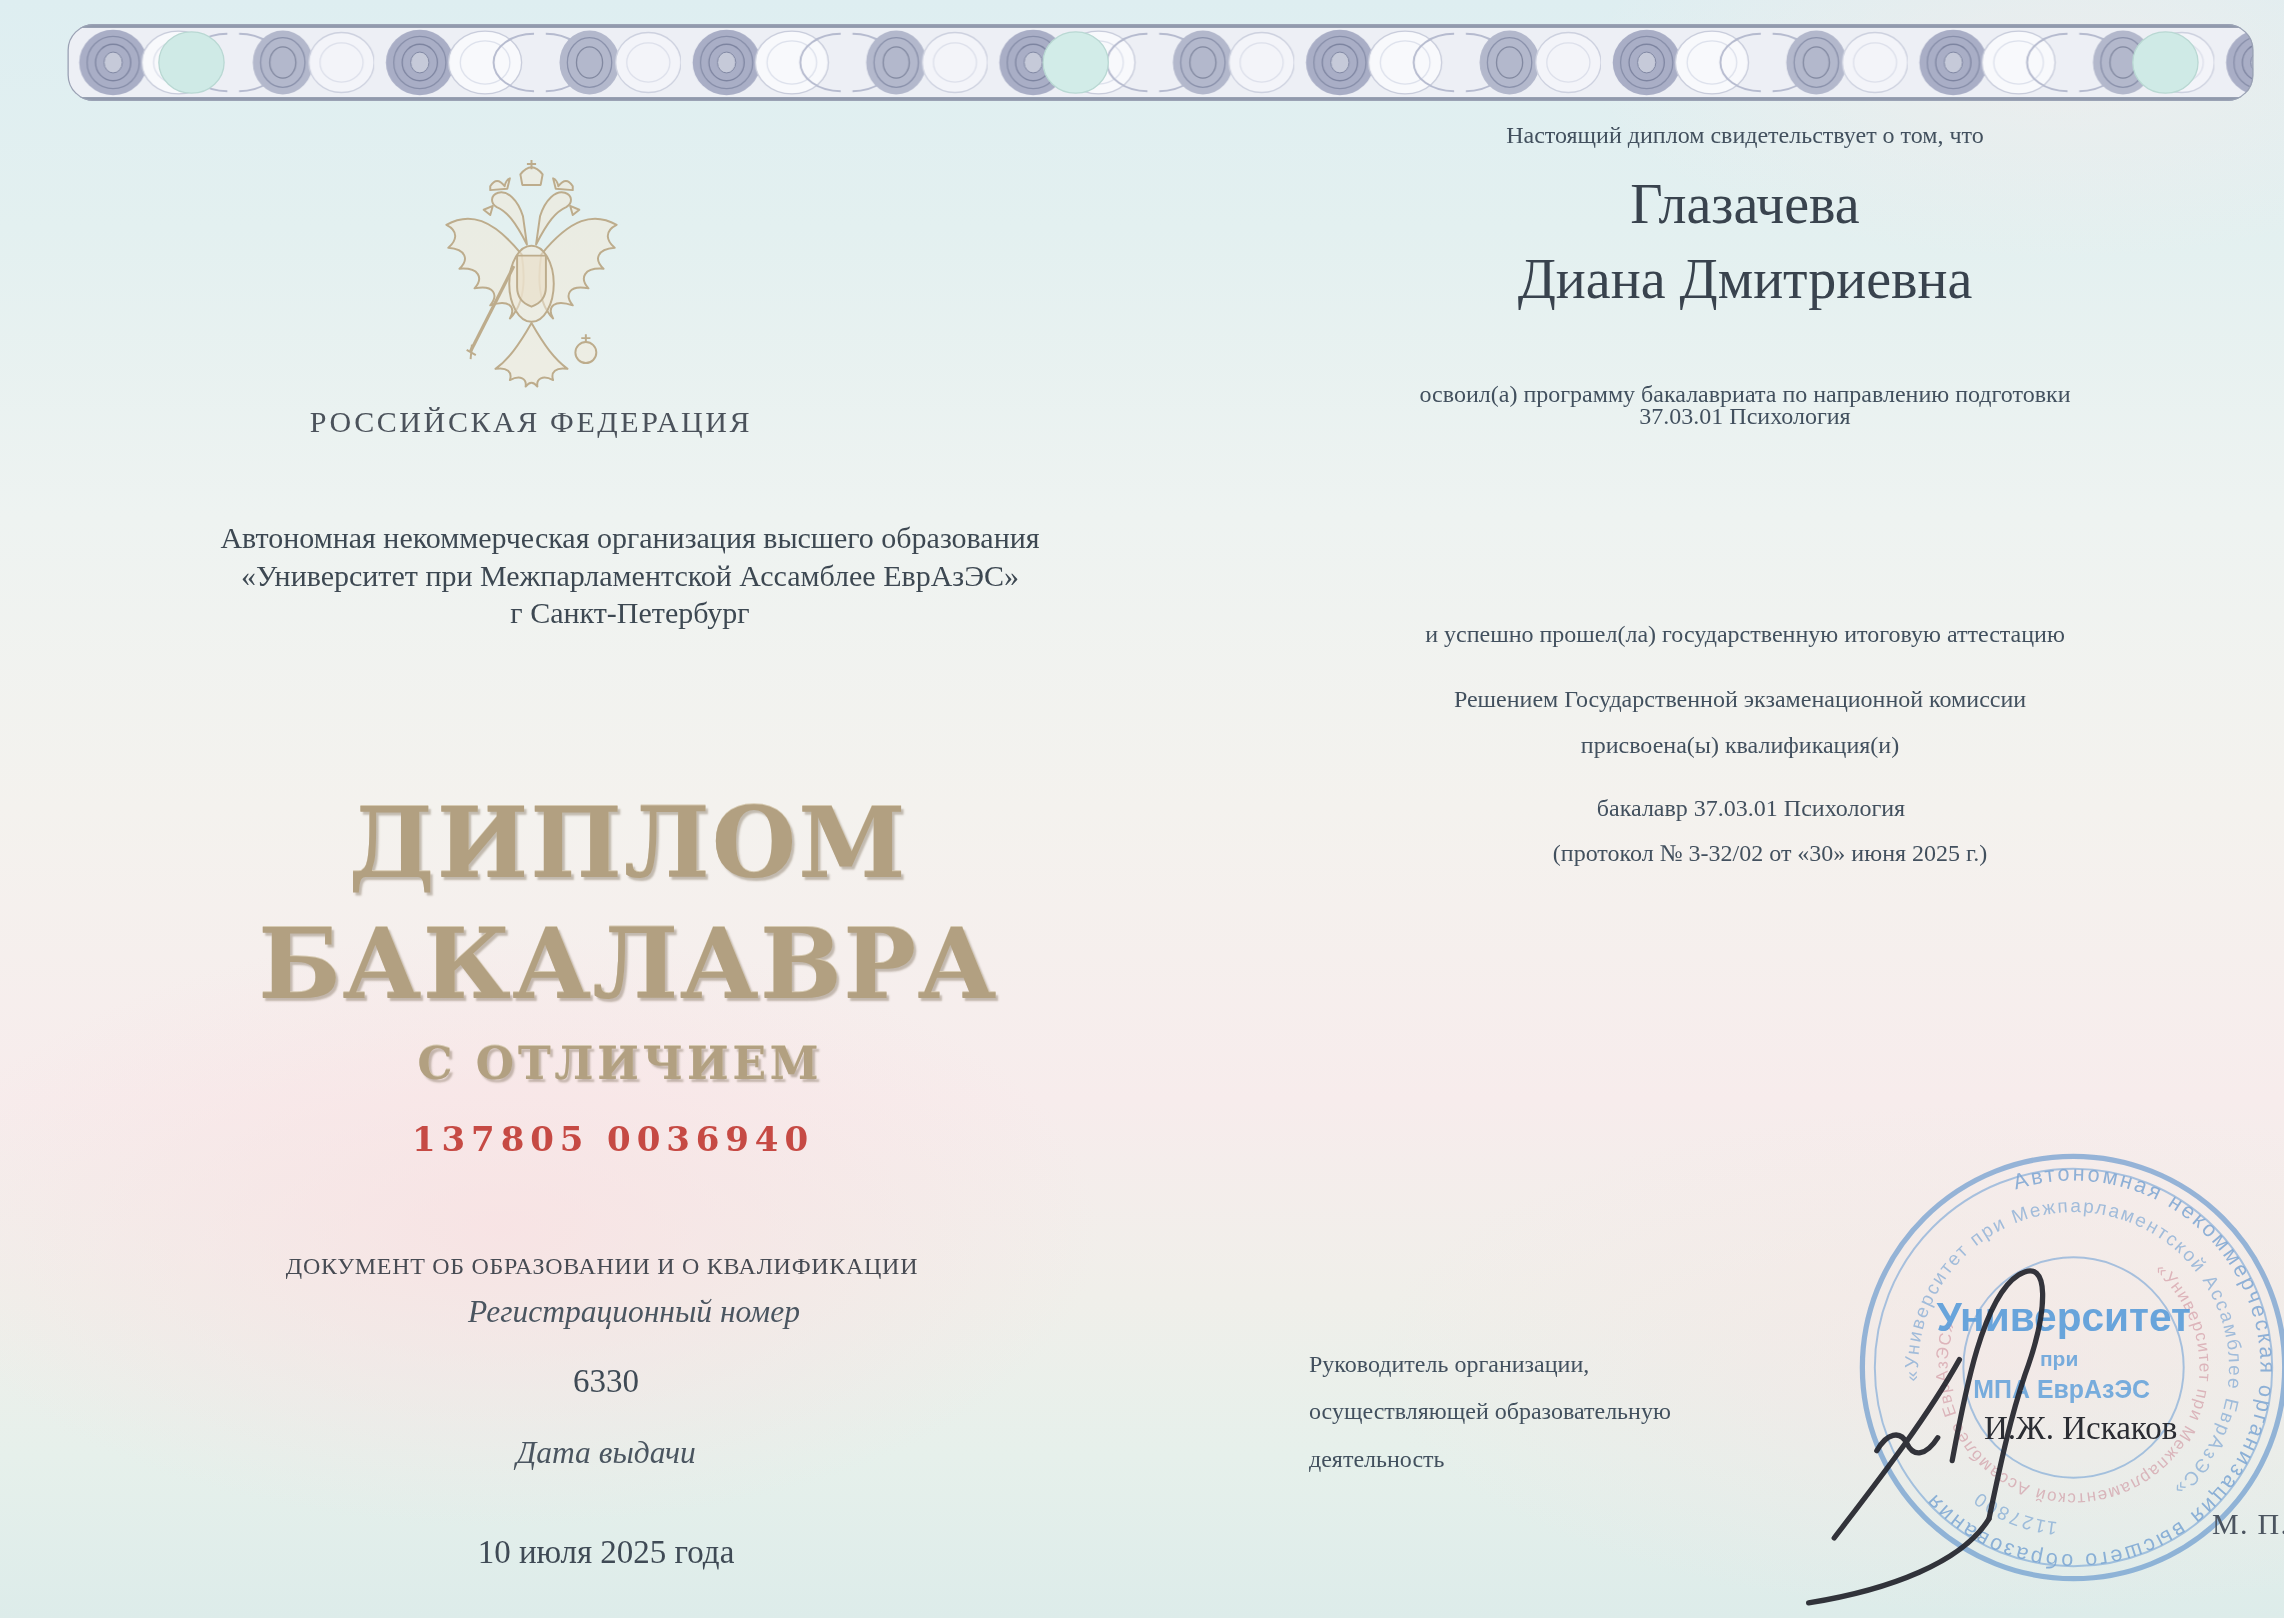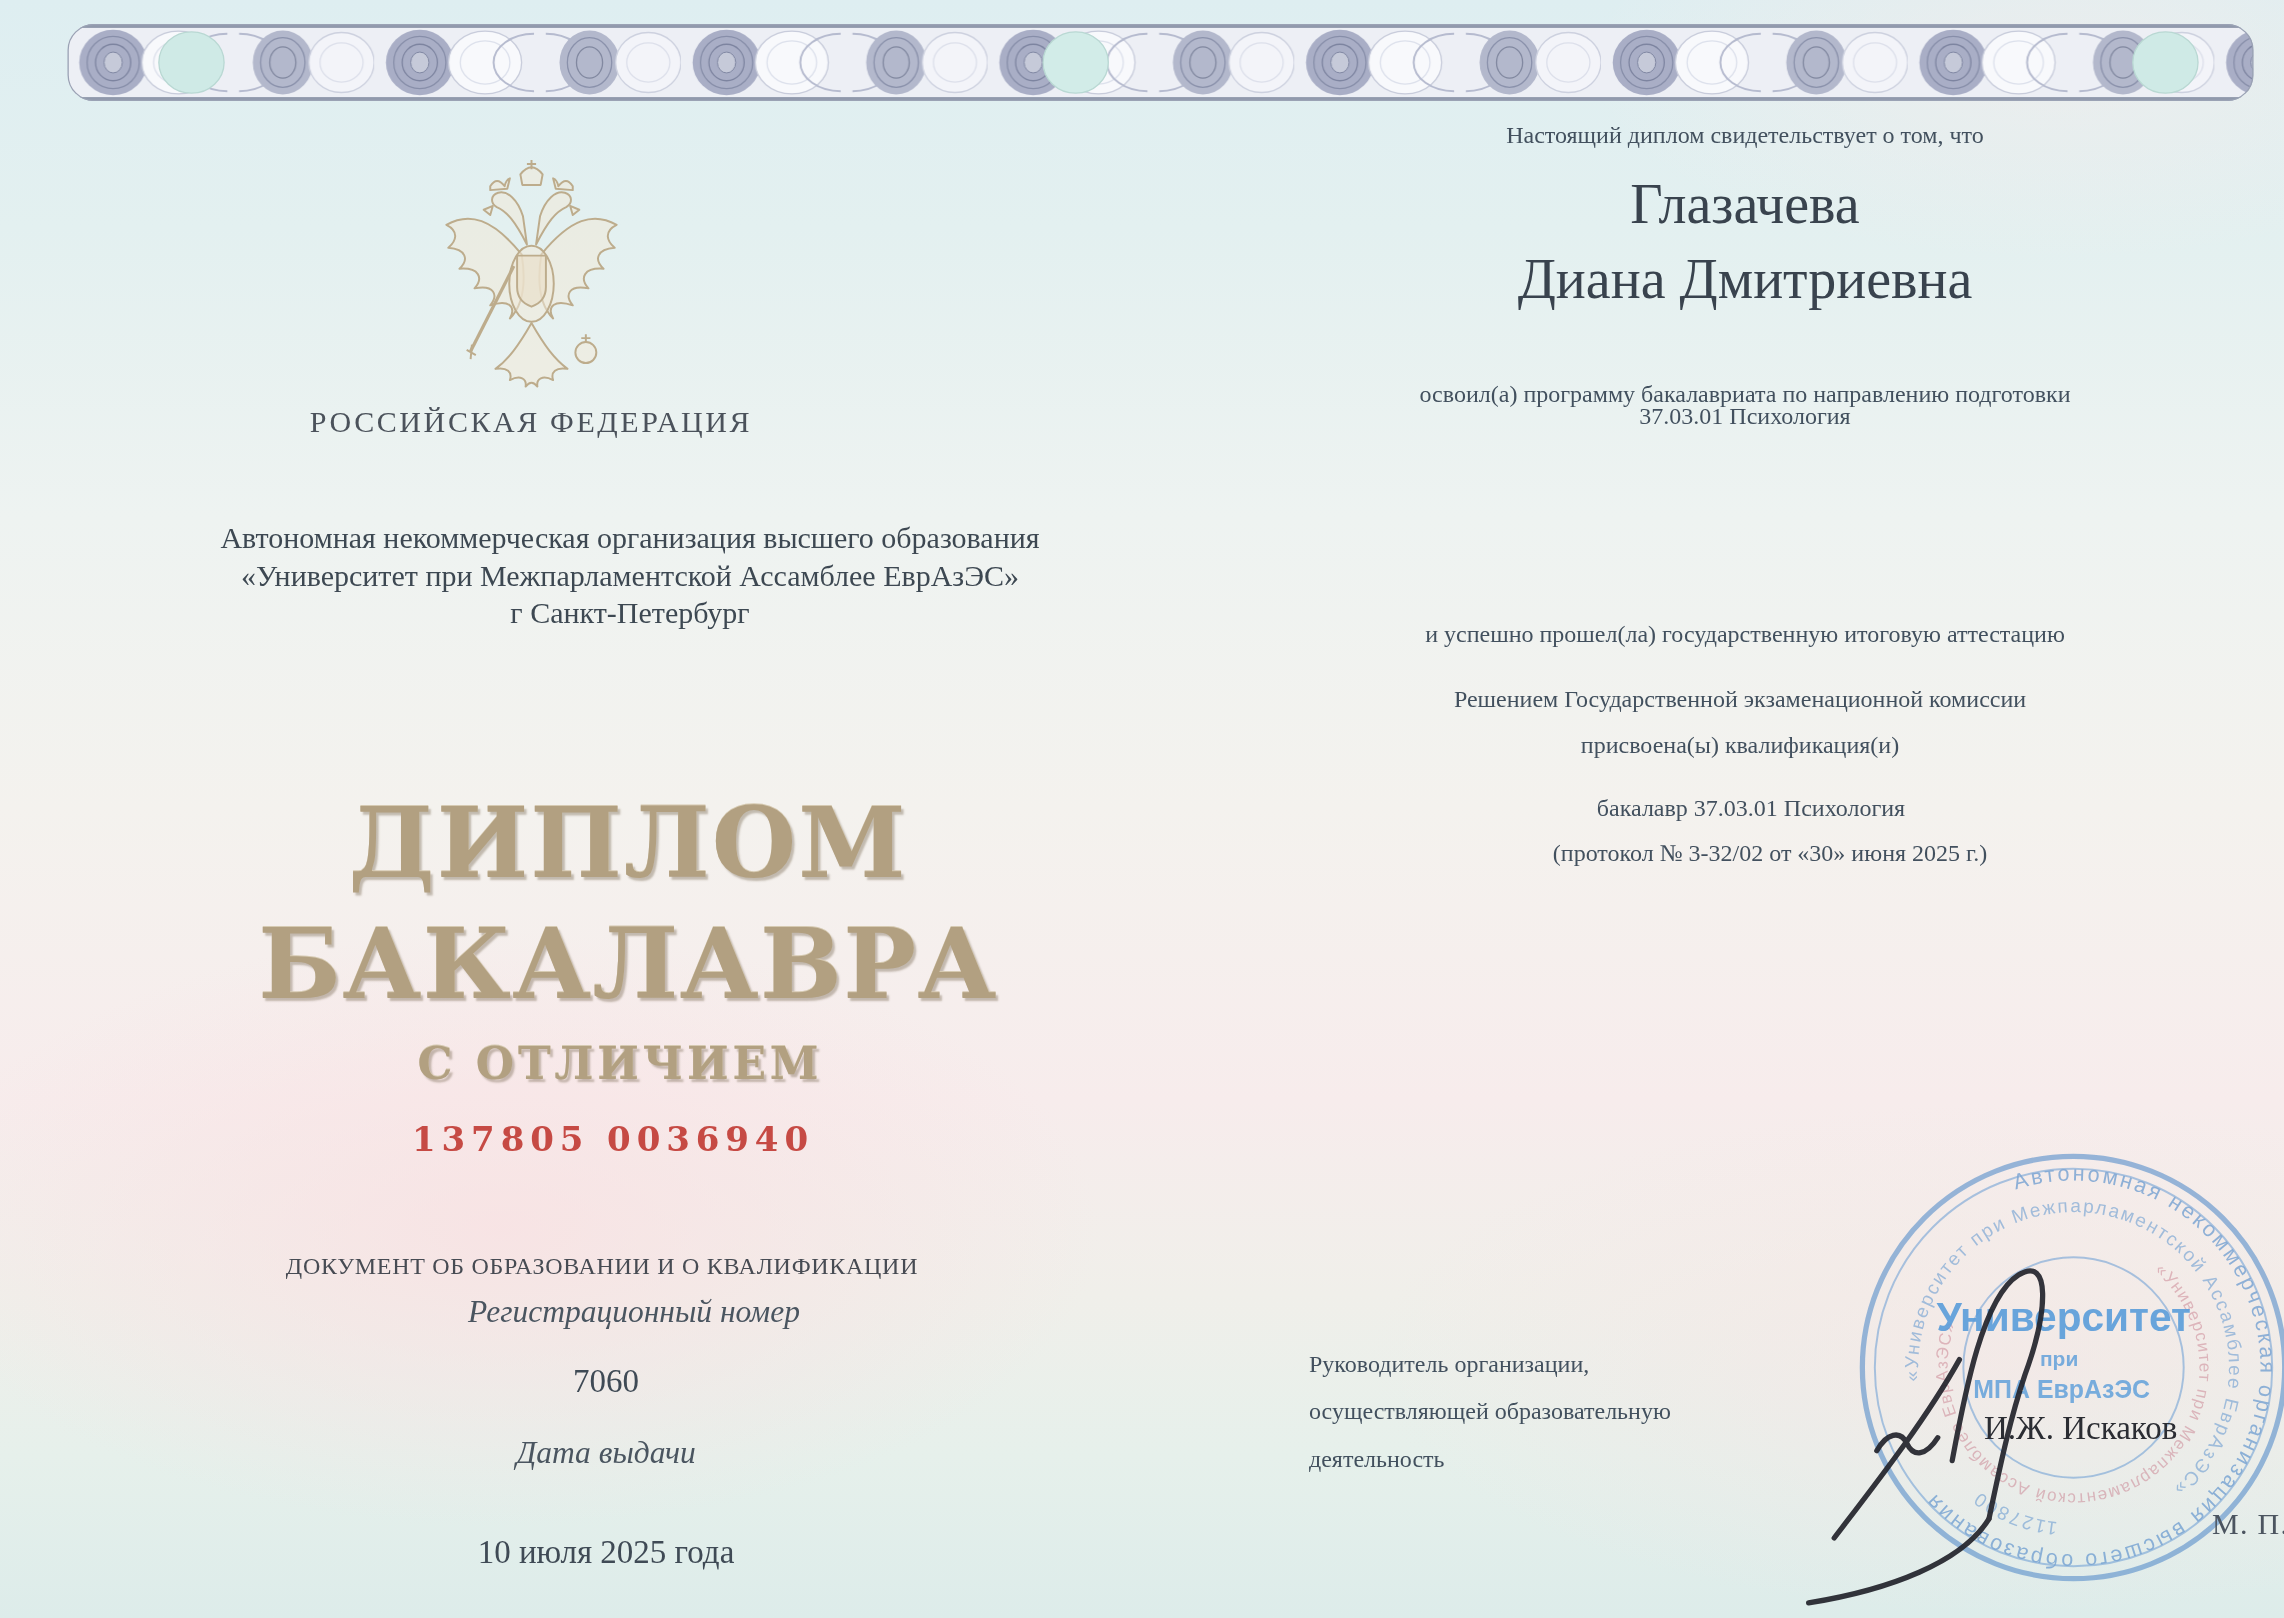--- a/index.html
+++ b/index.html
@@ -115,21 +115,21 @@
 
   <div class="t cx gold title1" style="left:628px;top:786px;">ДИПЛОМ</div>
   <div class="t cx gold title2" style="left:628px;top:907px;">БАКАЛАВРА</div>
   <div class="t cx gold honors" style="left:620px;top:1038px;">С ОТЛИЧИЕМ</div>
 
   <div class="t cx serial" style="left:613px;top:1119px;">137805 0036940</div>
 
   <div class="t cx doctype" style="left:602px;top:1221px;">ДОКУМЕНТ ОБ ОБРАЗОВАНИИ И О КВАЛИФИКАЦИИ</div>
 
   <div class="t cx label it" style="left:610px;top:1294px;margin-left:24px;">Регистрационный номер</div>
-  <div class="t cx val" style="left:606px;top:1363px;">7060</div>
+  <div class="t cx val" style="left:606px;top:1363px;">6330</div>
 
   <div class="t cx label it" style="left:606px;top:1435px;">Дата выдачи</div>
   <div class="t cx val" style="left:606px;top:1490px;margin-top:44px;">10 июля 2025 года</div>
 
   <div class="t cx body45" style="left:1745px;top:122px;">Настоящий диплом свидетельствует о том, что</div>
 
   <div class="t cx name" style="left:1745px;top:172px;">Глазачева</div>
   <div class="t cx name" style="left:1745px;top:247px;">Диана Дмитриевна</div>
 
   <div class="t cx body45" style="left:1745px;top:333px;margin-top:48px;">освоил(а) программу бакалавриата по направлению подготовки</div>

